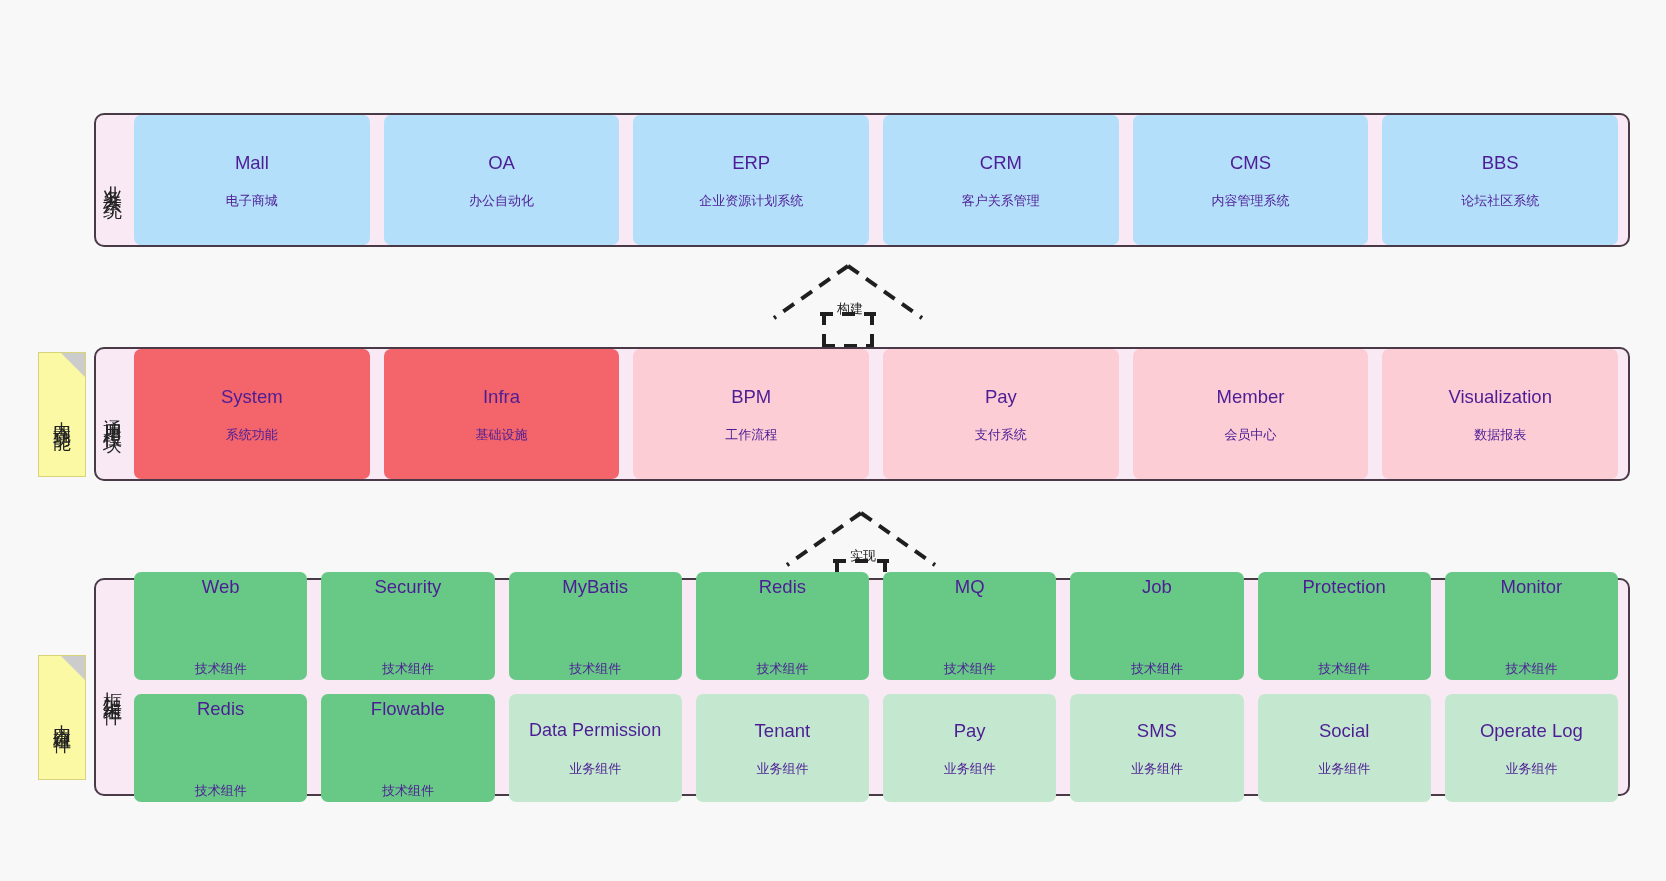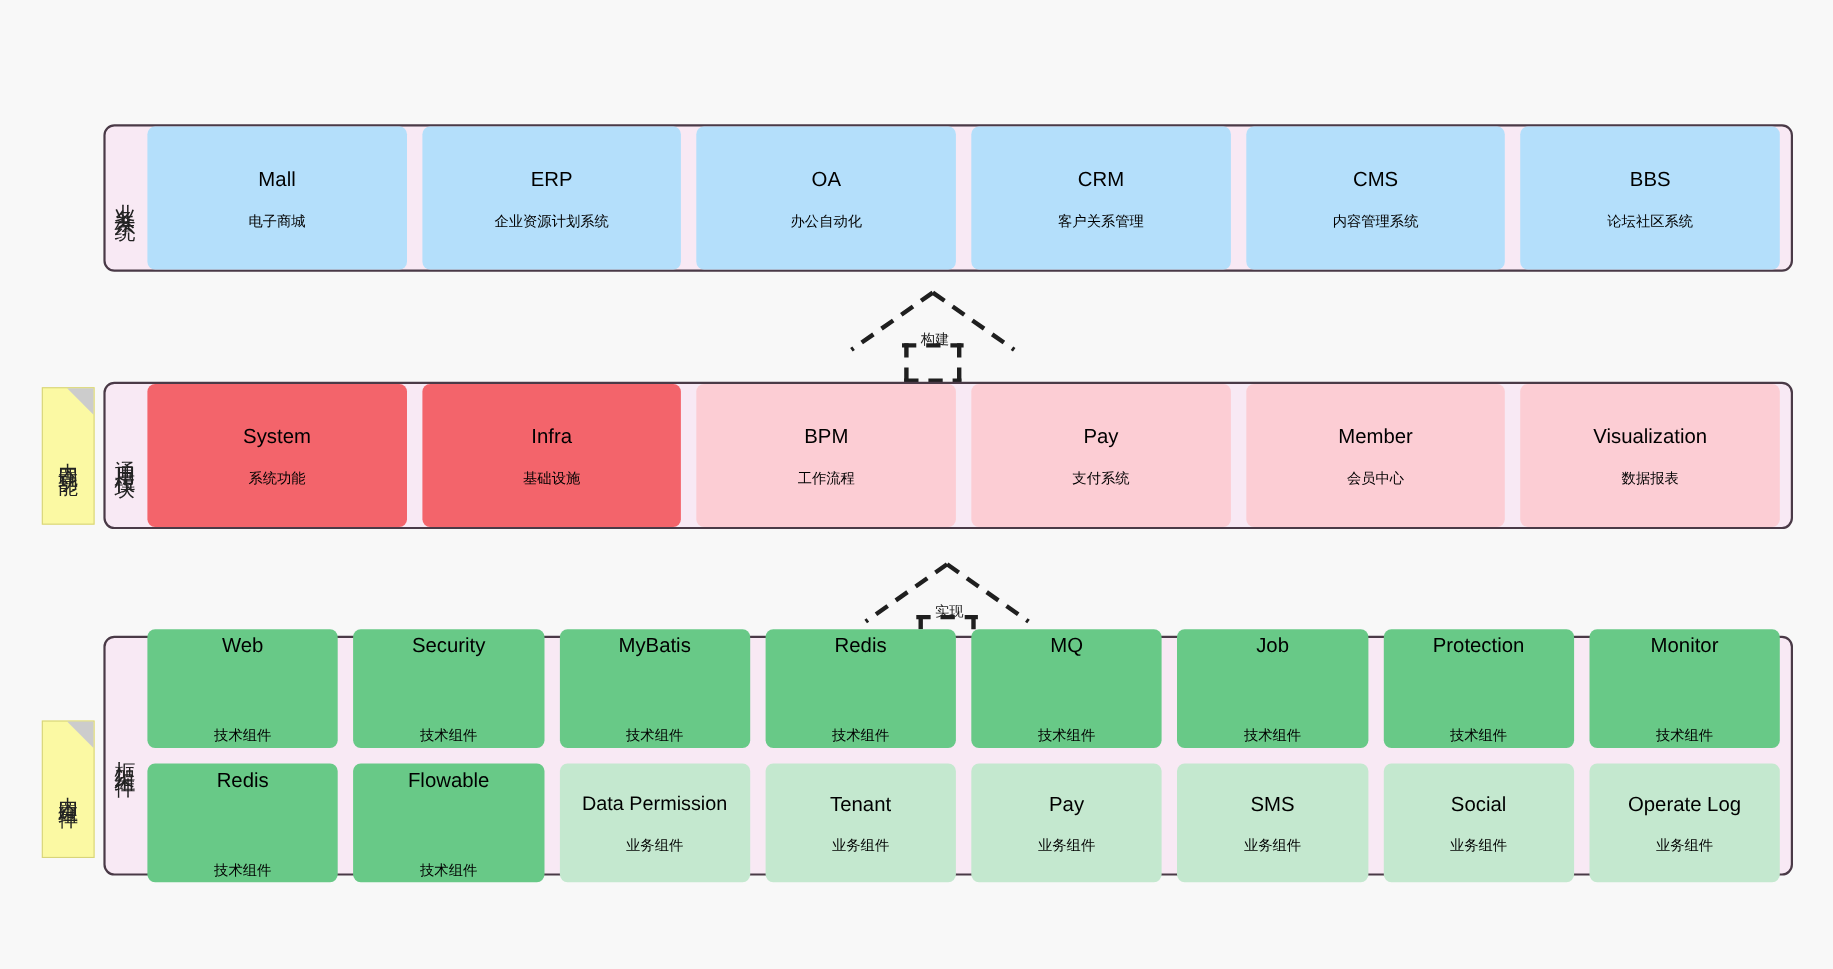--- a/index.html
+++ b/index.html
@@ -56,21 +56,21 @@
 
   
   .card {
     flex: 1 1 0;
     border-radius: 7px;
     display: flex;
     flex-direction: column;
     align-items: center;
     justify-content: center;
     text-align: center;
-    color: #000000;
+    color: #4c1d95;
     line-height: 1.18;
     padding: 4px 6px;
   }
   .card .en { font-size: 18.5px; }
   .card .cn { font-size: 13px; margin-top: 19px; }
   .card.three .en { font-size: 18px; }
 
   .c-blue       { background: #b4dffb; }
   .c-red        { background: #f3646b; justify-content: center; }
   .c-pink       { background: #fccdd4; }
@@ -121,26 +121,26 @@
 
   <div class="layer" style="left:94px; top:113px; width:1536px; height:134px;">
     <div class="layer-title">业务系统</div>
     <div class="layer-body">
       <div class="row">
         <div class="card c-blue">
           <span class="en">Mall</span>
           <span class="cn">电子商城</span>
         </div>
         <div class="card c-blue">
+          <span class="en">OA</span>
+          <span class="cn">办公自动化</span>
+        </div>
+        <div class="card c-blue">
           <span class="en">ERP</span>
           <span class="cn">企业资源计划系统</span>
-        </div>
-        <div class="card c-blue">
-          <span class="en">OA</span>
-          <span class="cn">办公自动化</span>
         </div>
         <div class="card c-blue">
           <span class="en">CRM</span>
           <span class="cn">客户关系管理</span>
         </div>
         <div class="card c-blue">
           <span class="en">CMS</span>
           <span class="cn">内容管理系统</span>
         </div>
         <div class="card c-blue">

